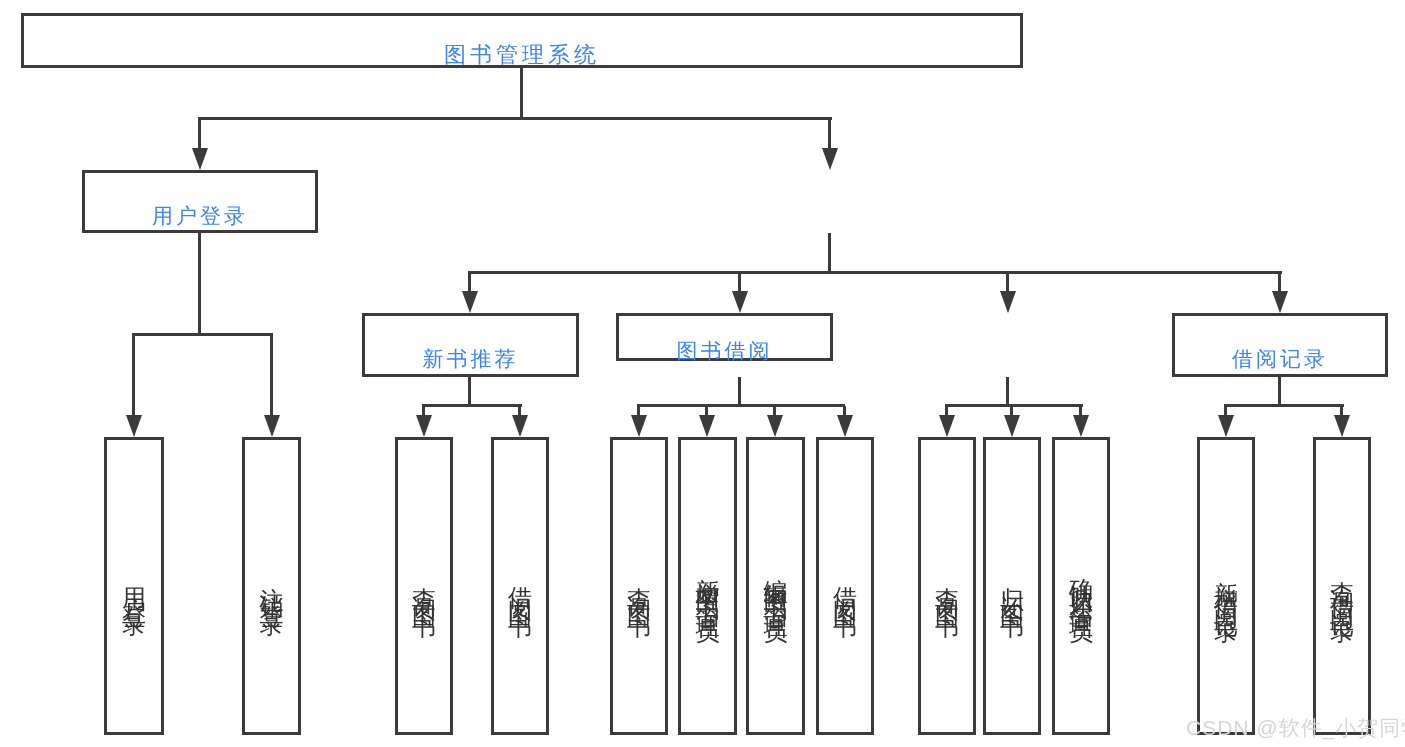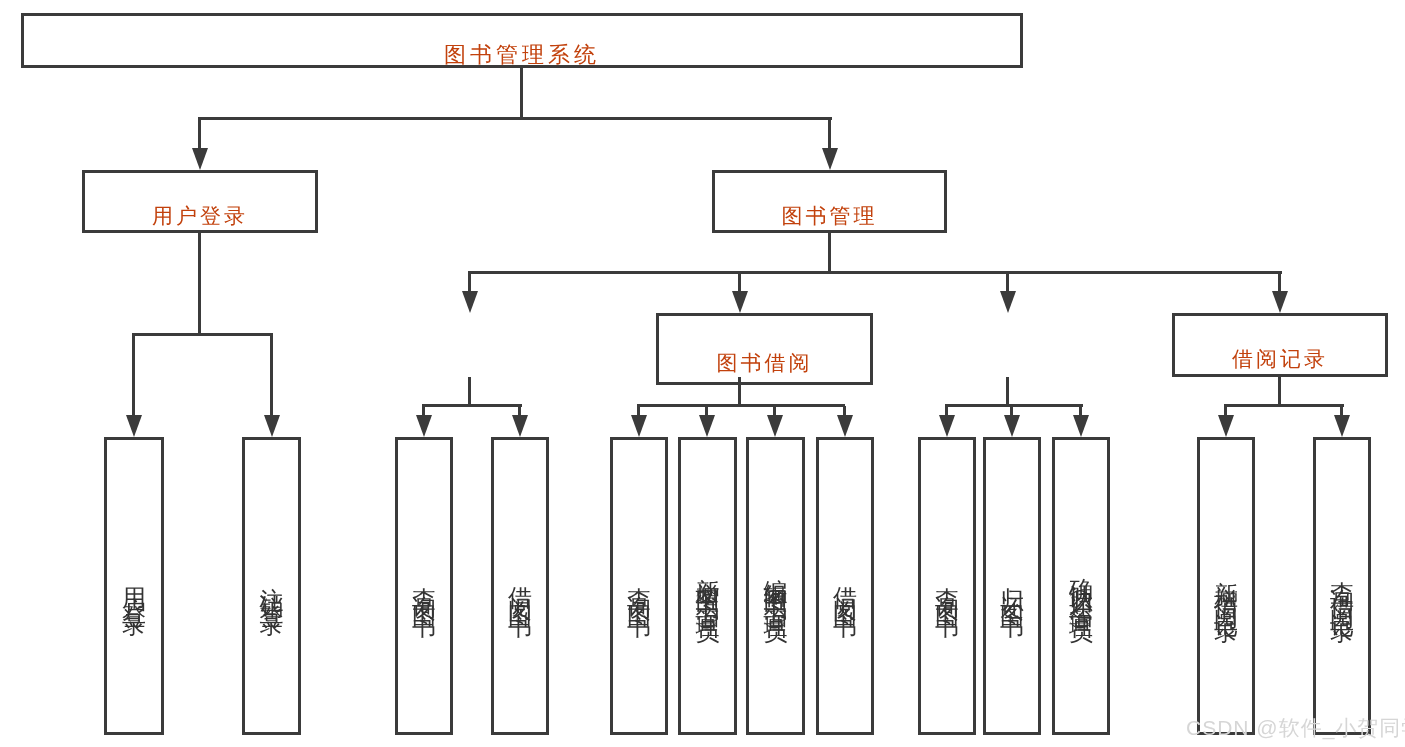--- a/index.html
+++ b/index.html
@@ -16,21 +16,21 @@
     box-sizing:border-box;
     border:3px solid #3b3b3b;
     background:#ffffff;
     display:flex;
     align-items:center;
     justify-content:center;
   }
   .hlabel{
     font-size:21px;
     letter-spacing:3px;
-    color:#c2410c;
+    color:#3b82f6;
     white-space:nowrap;
     margin-top:28px;
   }
   .root-label{font-size:22px;letter-spacing:4px;}
   .vtext{
     writing-mode:vertical-rl;
     text-orientation:mixed;
     font-size:24px;
     color:#333333;
     line-height:1;
@@ -68,43 +68,43 @@
   <div class="vline" style="left:520px;top:68px;height:50px;"></div>
   <div class="hline" style="left:198px;top:117px;width:634px;"></div>
   <div class="vline" style="left:198px;top:119px;height:31px;"></div>
   <div class="ahead" style="left:192px;top:148px;"></div>
   <div class="vline" style="left:828px;top:119px;height:31px;"></div>
   <div class="ahead" style="left:822px;top:148px;"></div>
 
   <div class="box" style="left:82px;top:170px;width:236px;height:63px;">
     <span class="hlabel">用户登录</span>
   </div>
-  <div class="box" style="left:712px;top:170px;width:235px;height:63px;">
-    <span class="hlabel">图书管理</span>
-  </div>
 
   <div class="vline" style="left:198px;top:233px;height:102px;"></div>
   <div class="hline" style="left:132px;top:333px;width:141px;"></div>
   <div class="vline" style="left:132px;top:335px;height:82px;"></div>
   <div class="ahead" style="left:126px;top:415px;"></div>
   <div class="vline" style="left:270px;top:335px;height:82px;"></div>
   <div class="ahead" style="left:264px;top:415px;"></div>
 
   <div class="vline" style="left:828px;top:233px;height:41px;"></div>
   <div class="hline" style="left:468px;top:271px;width:814px;"></div>
   <div class="vline" style="left:468px;top:273px;height:20px;"></div>
   <div class="ahead" style="left:462px;top:291px;"></div>
   <div class="vline" style="left:738px;top:273px;height:20px;"></div>
   <div class="ahead" style="left:732px;top:291px;"></div>
   <div class="vline" style="left:1006px;top:273px;height:20px;"></div>
   <div class="ahead" style="left:1000px;top:291px;"></div>
   <div class="vline" style="left:1278px;top:273px;height:20px;"></div>
   <div class="ahead" style="left:1272px;top:291px;"></div>
 
-  <div class="box" style="left:656px;top:313px;width:217px;height:72px;">
+  <div class="box" style="left:362px;top:313px;width:217px;height:64px;">
+    <span class="hlabel">新书推荐</span>
+  </div>
+  <div class="box" style="left:616px;top:313px;width:217px;height:48px;">
     <span class="hlabel">图书借阅</span>
   </div>
   <div class="box" style="left:1172px;top:313px;width:216px;height:64px;">
     <span class="hlabel">借阅记录</span>
   </div>
 
   <div class="vline" style="left:468px;top:377px;height:29px;"></div>
   <div class="hline" style="left:422px;top:404px;width:100px;"></div>
   <div class="vline" style="left:422px;top:406px;height:12px;"></div>
   <div class="ahead" style="left:416px;top:415px;"></div>

